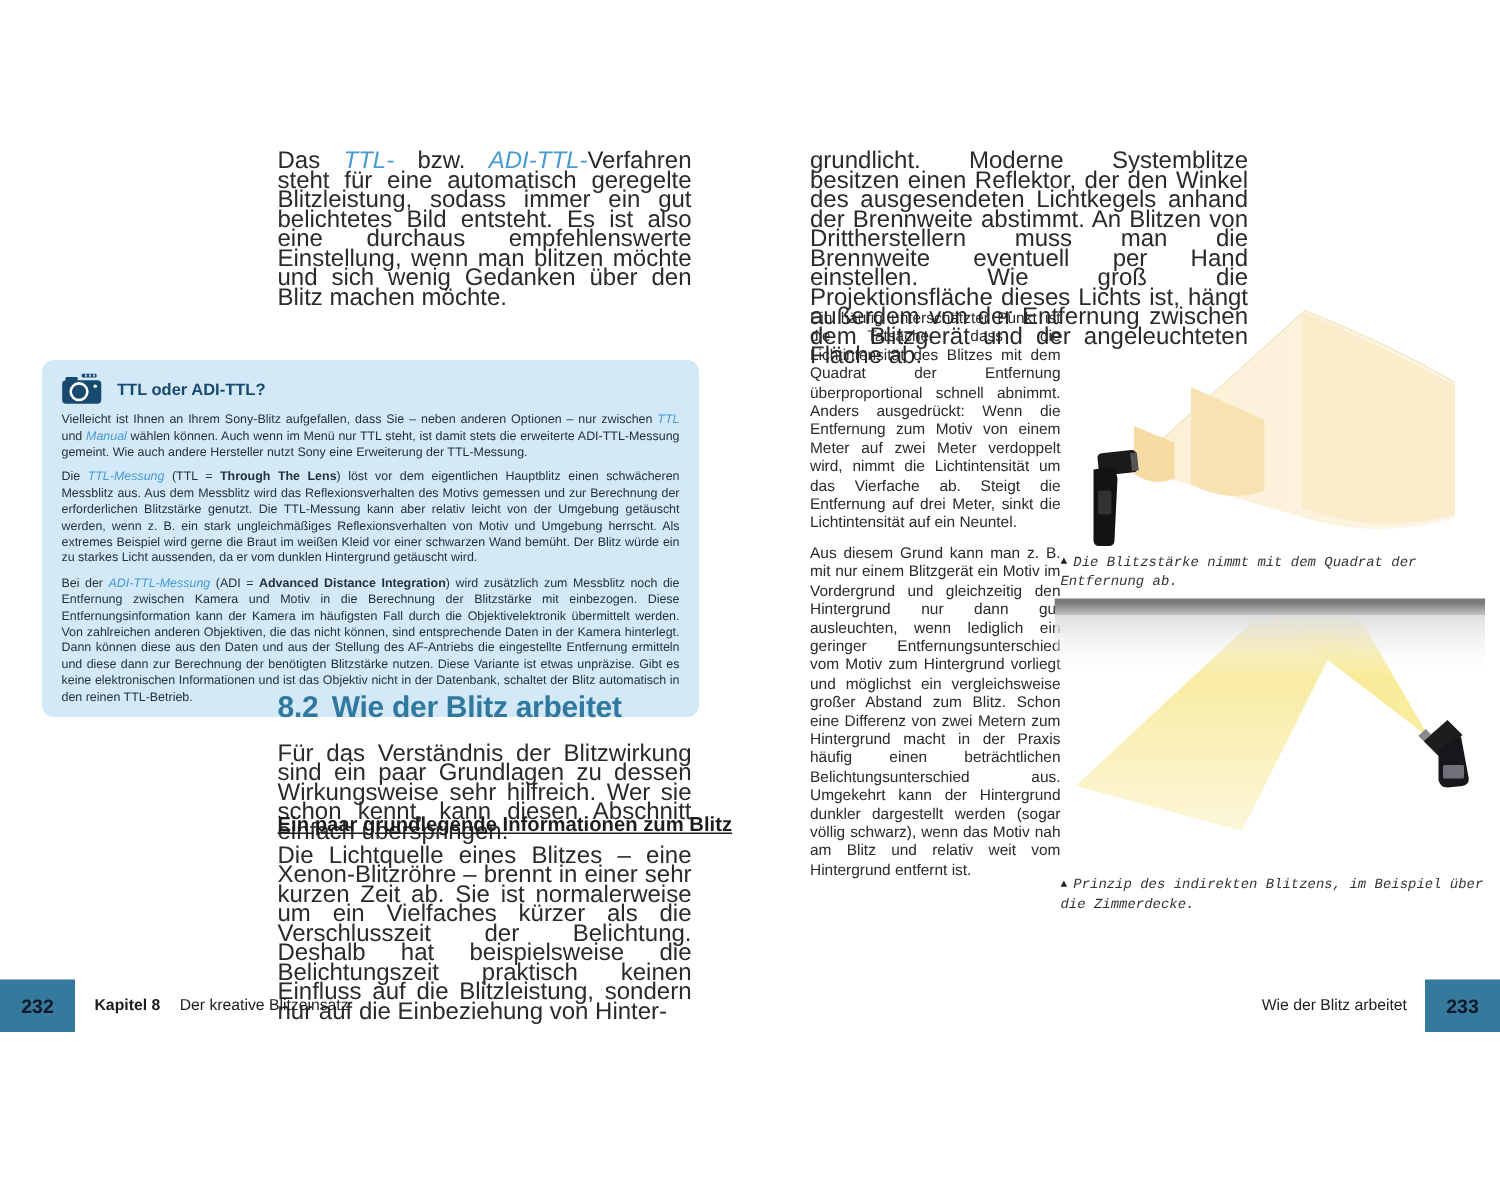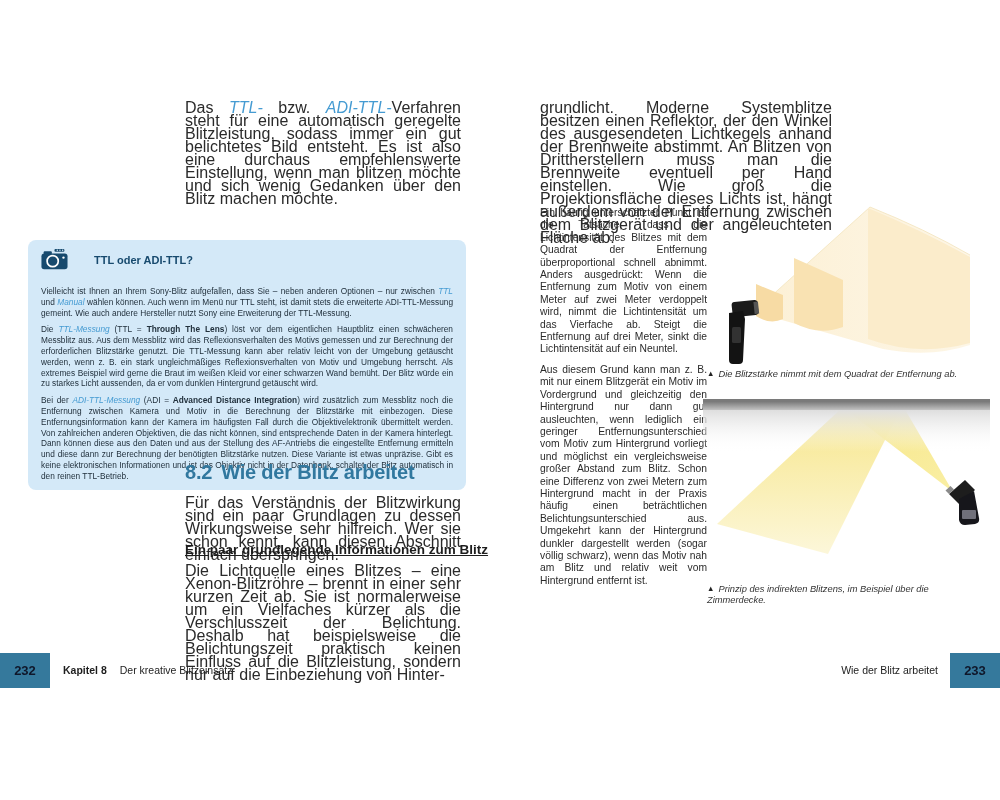--- a/index.html
+++ b/index.html
@@ -20,21 +20,21 @@
   .body-text{font-size:16px;line-height:13px;text-align:justify;margin-bottom:12px;}
   .seg-em{color:var(--link);font-style:italic;}
   .seg-b{font-weight:700;}
 
   
   .col-left{position:absolute;left:185px;top:101px;width:276px;}
 
   
   .info-box{position:absolute;left:28px;top:240px;width:438px;box-sizing:border-box;
     background:var(--info-bg);border-radius:8px;padding:9px 13px 8px;}
-  .info-head{display:flex;align-items:center;gap:26px;margin-bottom:16px;}
+  .info-head{display:flex;align-items:center;gap:10px;margin-bottom:4px;}
   .cam-icon{width:27px;height:21px;display:inline-block;}
   .info-title{font-weight:700;font-size:11px;color:var(--info-title);}
   .info-text{font-size:8.3px;line-height:10.8px;text-align:justify;color:#22313d;margin-bottom:6px;}
   .info-text:last-child{margin-bottom:0;}
 
   
   .section-heading{position:absolute;left:185px;top:461px;margin:0;
     font-size:20px;font-weight:700;color:var(--teal);letter-spacing:-0.2px;}
   .section-heading .num{margin-right:9px;}
   .section-intro{position:absolute;left:185px;top:496px;width:276px;}
@@ -43,21 +43,21 @@
 
   
   .rp-full{position:absolute;left:540px;top:101px;width:292px;}
   .rp-narrow{position:absolute;left:540px;top:207px;width:167px;}
   .rp-narrow p{font-size:10.3px;line-height:12.4px;text-align:justify;margin-bottom:8px;}
 
   .figure{position:absolute;}
   .fig1{left:703px;top:195px;width:287px;height:172px;}
   .fig2{left:703px;top:391px;width:287px;height:186px;}
   .figure svg{width:100%;height:100%;display:block;}
-  .caption{position:absolute;font-size:9.3px;font-style:italic;color:#333;line-height:11px;}
+  .caption{position:absolute;font-size:9.3px;font-style:italic;color:#333;line-height:11px;font-family:Liberation Mono, monospace;}
   .cap1{left:707px;top:369px;width:280px;}
   .cap2{left:707px;top:584px;width:283px;}
   .cap-marker{font-style:normal;font-size:7.5px;color:#222;margin-right:4px;position:relative;top:-1px;}
 
   
   .pagenum-box{position:absolute;top:653px;width:50px;height:35px;background:#35799c;
     color:#0f172a;font-weight:700;font-size:13px;display:flex;align-items:center;justify-content:center;}
   .pn-left{left:0;}
   .pn-right{left:950px;}
   .footer-left{position:absolute;left:63px;top:664px;font-size:10.5px;color:#1d1d1d;}

